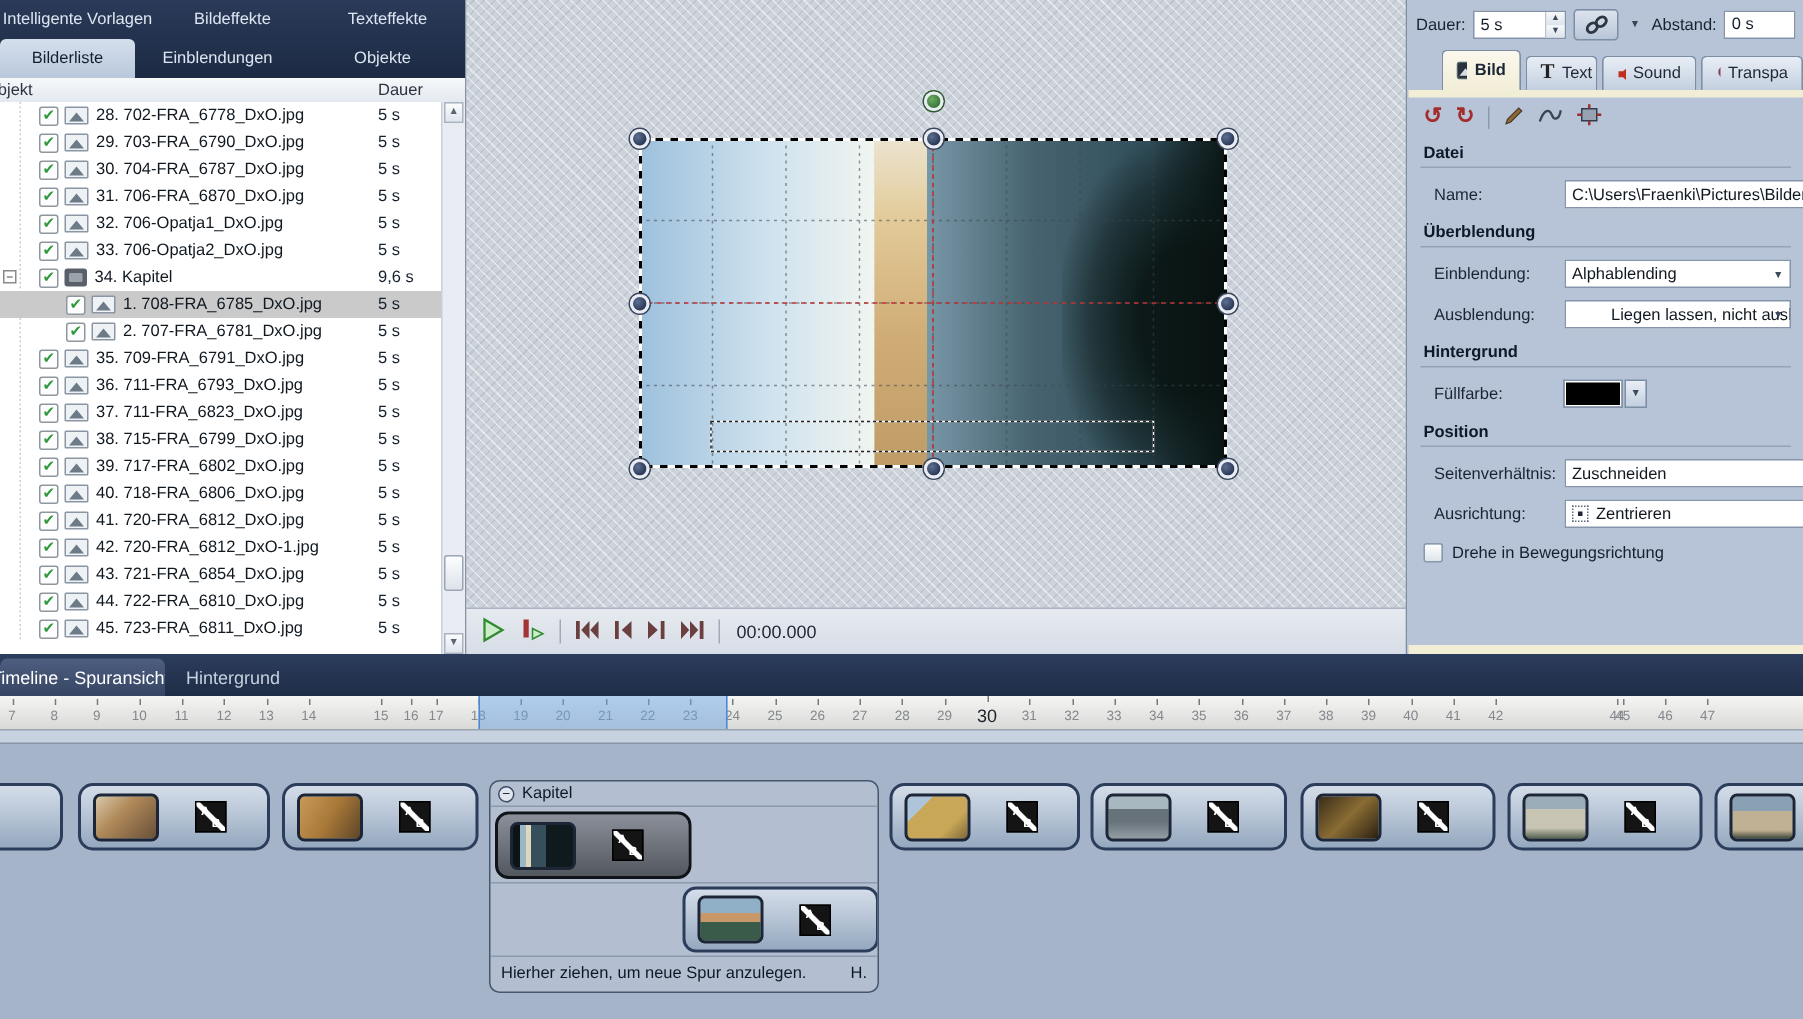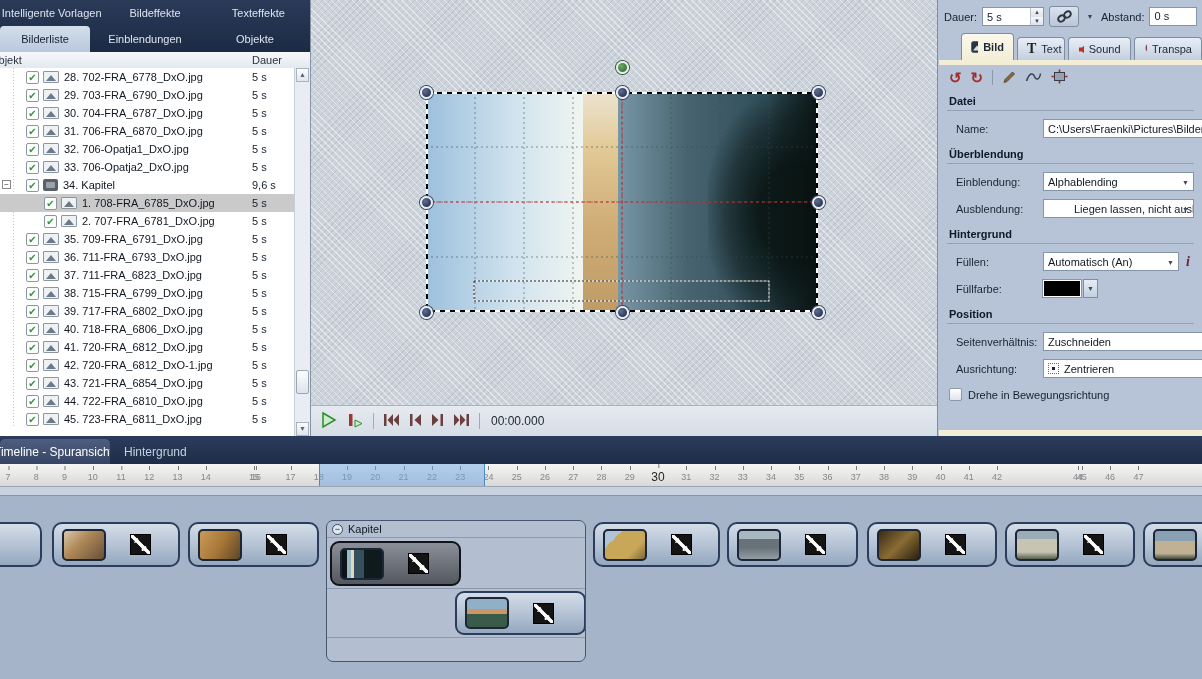--- a/index.html
+++ b/index.html
@@ -520,25 +520,20 @@
         <span class="flabel">Einblendung:</span>
         <span class="tfield dd" style="width:152px;">Alphablending</span>
       </div>
       <div class="frow">
         <span class="flabel">Ausblendung:</span>
         <span class="tfield dd" style="width:152px;padding-left:30px;">Liegen lassen, nicht ausbler</span>
       </div>
 
       <div class="sec">Hintergrund</div>
       <div class="frow">
-        <span class="flabel">Füllen:</span>
-        <span class="tfield dd" style="width:136px;">Automatisch (An)</span>
-        <span class="info-i">i</span>
-      </div>
-      <div class="frow">
         <span class="flabel">Füllfarbe:</span>
         <span class="swatch"></span>
         <span class="swatch-dd">▼</span>
       </div>
 
       <div class="sec">Position</div>
       <div class="frow">
         <span class="flabel">Seitenverhältnis:</span>
         <span class="tfield grow">Zuschneiden</span>
       </div>
@@ -568,21 +563,21 @@
   <div class="ruler" id="ruler">
       <span class="rtick" style="left: 8px;">7</span>
       <span class="rtick" style="left: 36.26px;">8</span>
       <span class="rtick" style="left: 64.52px;">9</span>
       <span class="rtick" style="left: 92.78px;">10</span>
       <span class="rtick" style="left: 121.04px;">11</span>
       <span class="rtick" style="left: 149.3px;">12</span>
       <span class="rtick" style="left: 177.56px;">13</span>
       <span class="rtick" style="left: 205.82px;">14</span>
       <span class="rtick" style="left: 234.08px; margin-left: 20px;">15</span>
-      <span class="rtick" style="left: 256px;">16</span>
+      <span class="rtick" style="left: 274px;">16</span>
       <span class="rtick" style="left: 290.6px;">17</span>
       <span class="rtick" style="left: 318.86px;">18</span>
       <span class="rtick" style="left: 347.12px;">19</span>
       <span class="rtick" style="left: 375.38px;">20</span>
       <span class="rtick" style="left: 403.64px;">21</span>
       <span class="rtick" style="left: 431.9px;">22</span>
       <span class="rtick" style="left: 460.16px;">23</span>
       <span class="rtick" style="left: 488.42px;">24</span>
       <span class="rtick" style="left: 516.68px;">25</span>
       <span class="rtick" style="left: 544.94px;">26</span>
@@ -678,16 +673,20 @@
       </div>
       <div class="krow2">
         <div class="kclip normal">
           <span class="cthumb th-lake"></span>
           <span class="ab">
               <i>A</i>
               <b>B</b>
             </span>
         </div>
       </div>
+      <div class="khint">
+        <span>Hierher ziehen, um neue Spur anzulegen.</span>
+        <span class="hr">H.</span>
+      </div>
     </div>
   </div>
 
 </div>
 
 </body></html>

